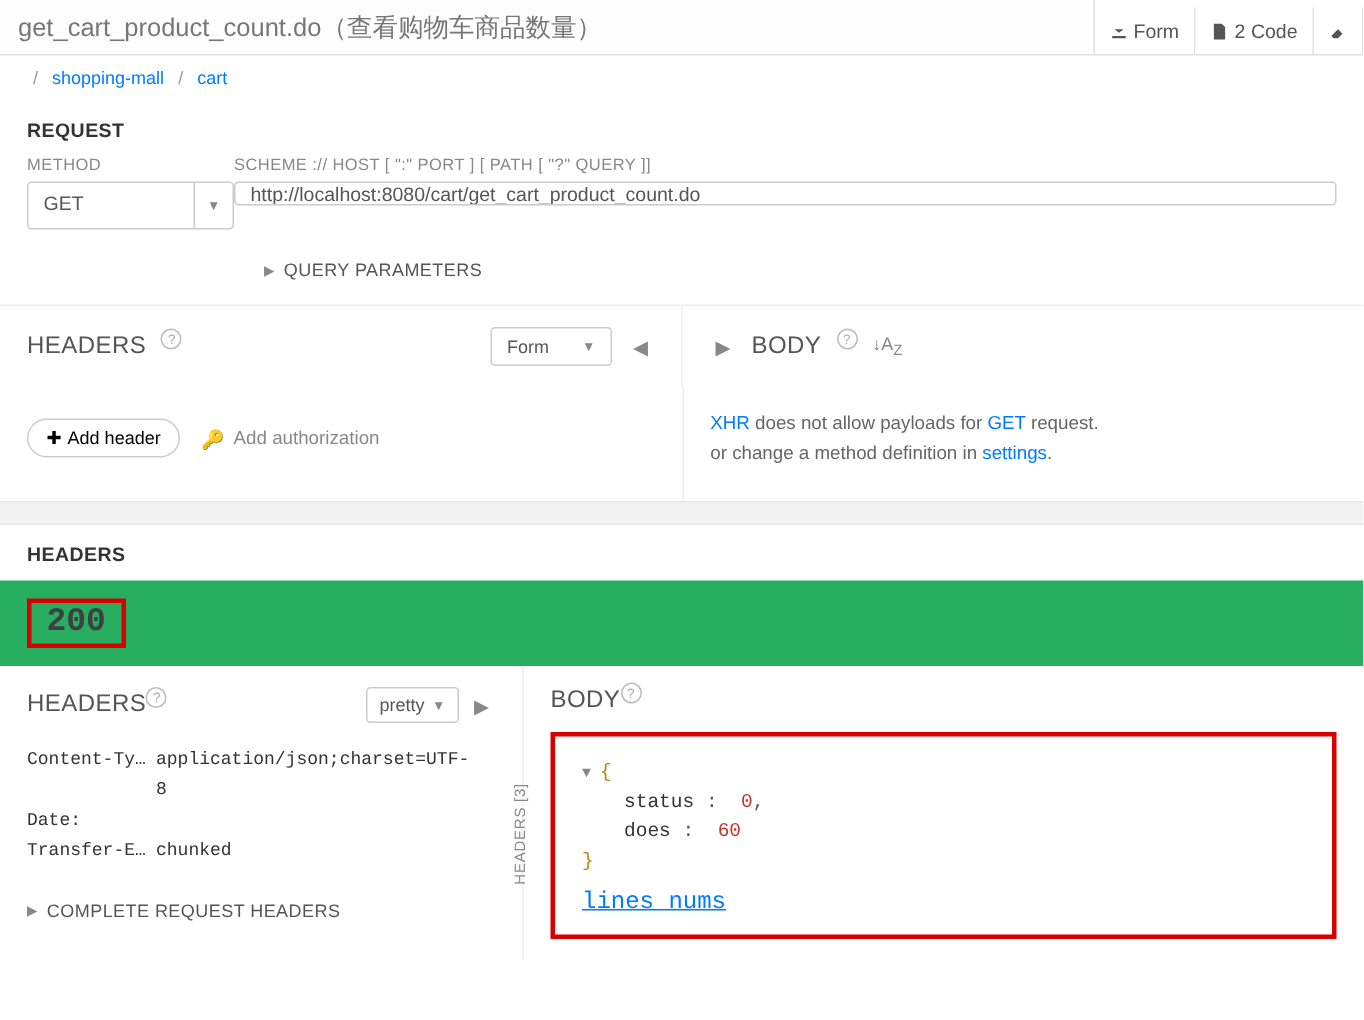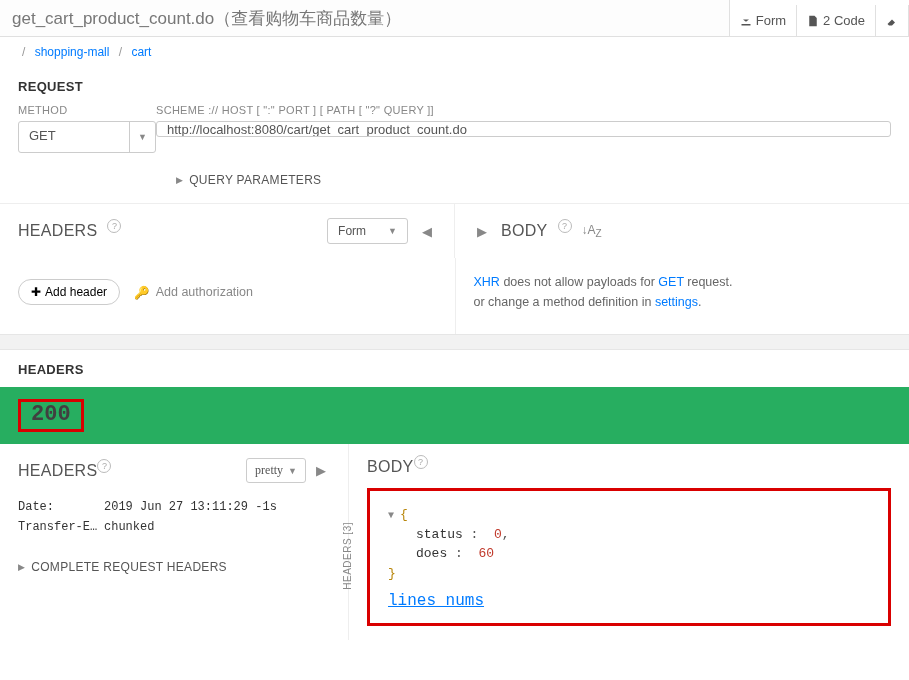--- a/index.html
+++ b/index.html
@@ -37,21 +37,21 @@
 .add-header-btn { border: 1px solid #ccc; border-radius: 16px; padding: 5px 12px; font-size: 12px; background: #fff; cursor: pointer; display: flex; align-items: center; gap: 4px; }
 .add-auth { color: #888; font-size: 12.5px; display: flex; align-items: center; gap: 6px; }
 .link { color: #007bff; }
 .divider { height: 16px; background: #f2f2f2; border-top: 1px solid #e6e6e6; border-bottom: 1px solid #e6e6e6; }
 .status-bar { background: #27ae60; padding: 12px 18px; }
 .status-box { display: inline-block; border: 3px solid #d90000; padding: 0px 10px 2px; }
 .status-code { font-family: Liberation Mono, monospace; font-size: 22px; font-weight: bold; color: #404040; }
 .resp-row { display: flex; }
 .resp-left { width: 348px; padding: 14px 0 14px 18px; position: relative; }
 .resp-left-hdr { display: flex; align-items: center; padding-right: 18px; margin-bottom: 14px; }
-.pretty-drop { border: 1px solid #ccc; border-radius: 3px; padding: 4px 8px; font-size: 12px; display: flex; align-items: center; gap: 5px; font-family: Liberation Serif, serif; }
+.pretty-drop { border: 1px solid #ccc; border-radius: 3px; padding: 4px 8px; font-size: 12px; display: flex; align-items: center; gap: 5px; }
 .rot-label { position: absolute; right: 6px; top: 78px; transform: rotate(-90deg); transform-origin: right top; font-size: 10px; color: #888; letter-spacing: 0.5px; white-space: nowrap; }
 .kv-table { font-family: "Courier New", monospace; font-size: 12px; line-height: 1.7; color: #333; padding-right: 30px; }
 .kv-row { display: flex; }
 .kv-key { width: 86px; flex-shrink: 0; overflow: hidden; text-overflow: ellipsis; white-space: nowrap; }
 .kv-val { flex: 1; word-break: break-all; }
 .complete-hdr { padding: 22px 0 6px; font-size: 12px; color: #555; letter-spacing: 0.3px; display: flex; align-items: center; gap: 6px; }
 .resp-right { flex: 1; padding: 14px 18px; border-left: 1px solid #eee; }
 .resp-right-hdr { display: flex; align-items: center; margin-bottom: 12px; }
 .json-box { border: 3px solid #d90000; padding: 14px 18px 10px; font-family: "Courier New", monospace; font-size: 13px; line-height: 1.5; }
 .json-toggle { color: #888; margin-right: 6px; font-size: 10px; }
@@ -176,22 +176,25 @@
       <span class="spacer"></span>
       <div class="pretty-drop">
         <span>pretty</span>
         <span class="tri">▼</span>
       </div>
       <span class="arrow-btn" style="margin-left:6px">▶</span>
     </div>
     <div class="rot-label">HEADERS [3]</div>
     <div class="kv-table">
       <div class="kv-row">
+        <div class="kv-key">Content-Typ…</div>
+        <div class="kv-val">application/json;charset=UTF-8</div>
+      </div>
+      <div class="kv-row">
         <div class="kv-key">Date:</div>
-        <div class="kv-val"><span>2019 Jun 27 13:11:29 -1s</span></div>
       </div>
       <div class="kv-row">
         <div class="kv-key">Transfer-En…</div>
         <div class="kv-val">chunked</div>
       </div>
     </div>
     <div class="complete-hdr">
       <span class="tri">▶</span>
       <span>COMPLETE REQUEST HEADERS</span>
     </div>

